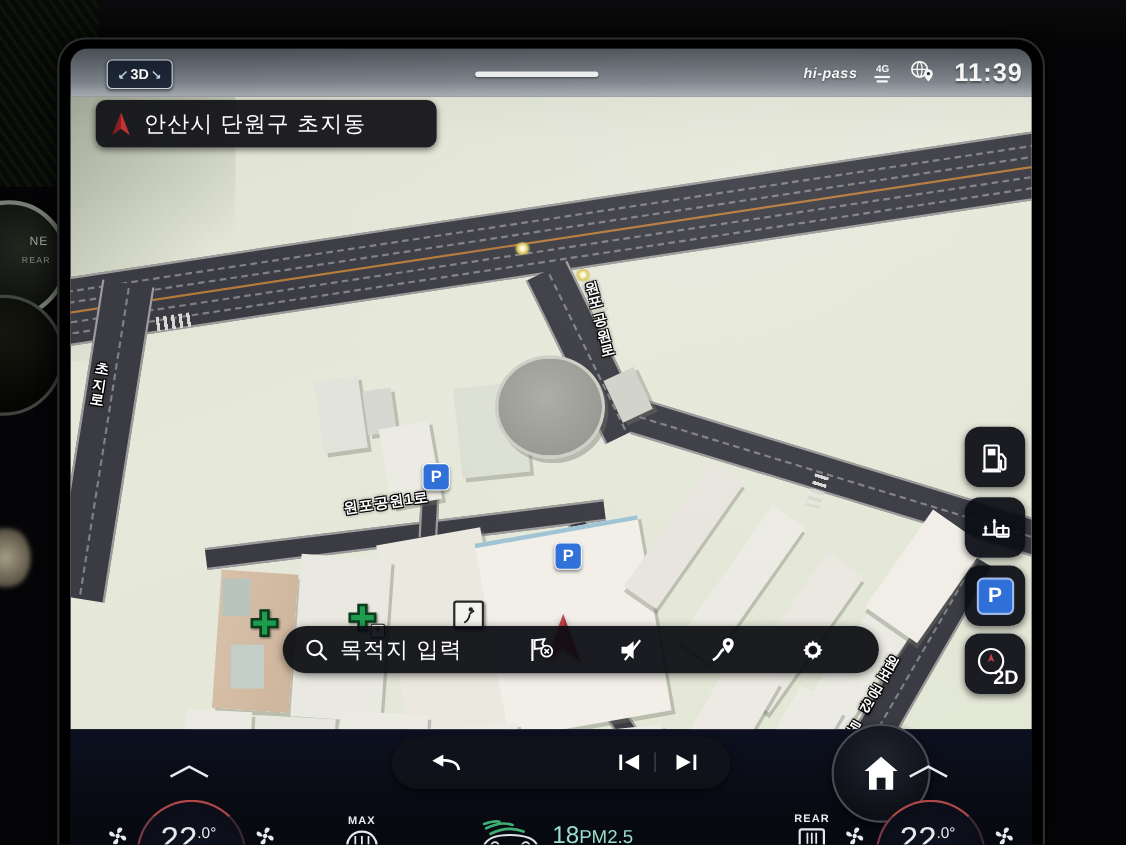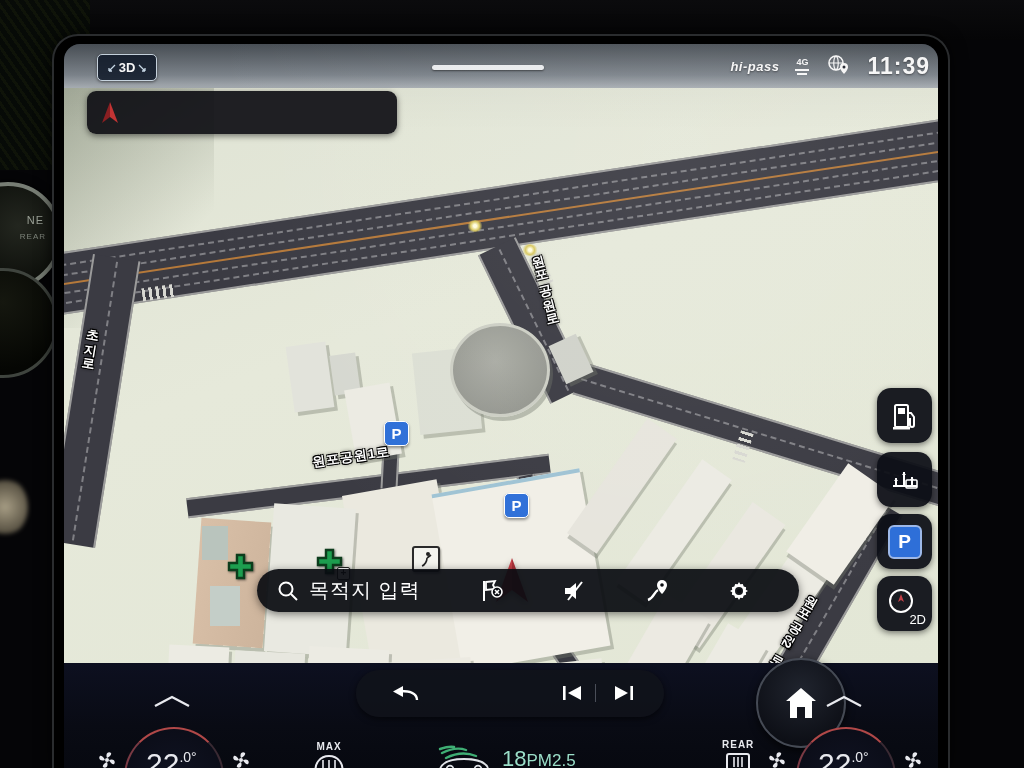--- a/index.html
+++ b/index.html
@@ -86,21 +86,21 @@
     border-radius:2px;color:#111;font-size:10px;line-height:9px;text-align:center;font-weight:bold;}
   .golf{position:absolute;width:24px;height:22px;background:#f4f4ee;border:2px solid #2a2a2a;border-radius:3px;
     display:flex;align-items:center;justify-content:center;box-shadow:1px 2px 2px rgba(0,0,0,.35);}
   .navarrow{position:absolute;filter:drop-shadow(0 3px 3px rgba(0,0,0,.35));}
 
   
   .side-btn{position:absolute;width:55px;height:55px;border-radius:14px;background:rgba(13,15,22,.94);
     display:flex;align-items:center;justify-content:center;box-shadow:0 2px 6px rgba(0,0,0,.5);z-index:25;}
   .pbig{width:30px;height:30px;border-radius:6px;background:#2e6fd8;border:2px solid #9db8e8;color:#fff;
     font-weight:bold;font-size:19px;display:flex;align-items:center;justify-content:center;}
-  .lbl2d{position:absolute;right:6px;bottom:4px;color:#fff;font-size:13px;font-weight:normal;}
+  .lbl2d{position:absolute;right:6px;bottom:4px;color:#fff;font-size:18px;font-weight:bold;}
 
   
   .search-pill{position:absolute;left:193px;top:525px;width:502px;height:43px;border-radius:22px;
     background:rgba(10,12,17,.93);display:flex;align-items:center;padding:0 20px;z-index:25;
     box-shadow:0 2px 8px rgba(0,0,0,.5);}
   .search-pill .ph{color:#fff;font-size:20px;letter-spacing:1px;margin-left:10px;}
   .sp-icons{display:flex;flex:1;justify-content:space-around;margin-left:30px;align-items:center;}
 
   
   .bottom-band{position:absolute;left:0;top:619px;width:874px;height:105px;
@@ -170,20 +170,21 @@
       <svg class="tick" viewBox="0 0 8 8">
             <path d="M7 7L1 1M7 7l-3 0M7 7l0-3" stroke="#cfe0ee" stroke-width="1.3" fill="none"></path>
           </svg>
     </div>
 
     <div class="loc-pill">
       <svg width="18" height="22" viewBox="0 0 18 22">
         <polygon points="9,0 17,21 9,15" fill="#c23434"></polygon>
             <polygon points="9,0 1,21 9,15" fill="#8a1f22"></polygon>
       </svg>
+      <span>안산시 단원구 초지동</span>
     </div>
 
     <div class="map">
       <div class="map-corner"></div>
       <div class="faint-line"></div>
 
       <div class="road h" style="left:-40px;top:96px;width:980px;height:58px;transform:rotate(-8.6deg);">
         <div class="lane" style="top:18%;"></div>
             <div class="lane" style="top:34%;"></div>
         <div class="lane orange" style="top:50%;"></div>

